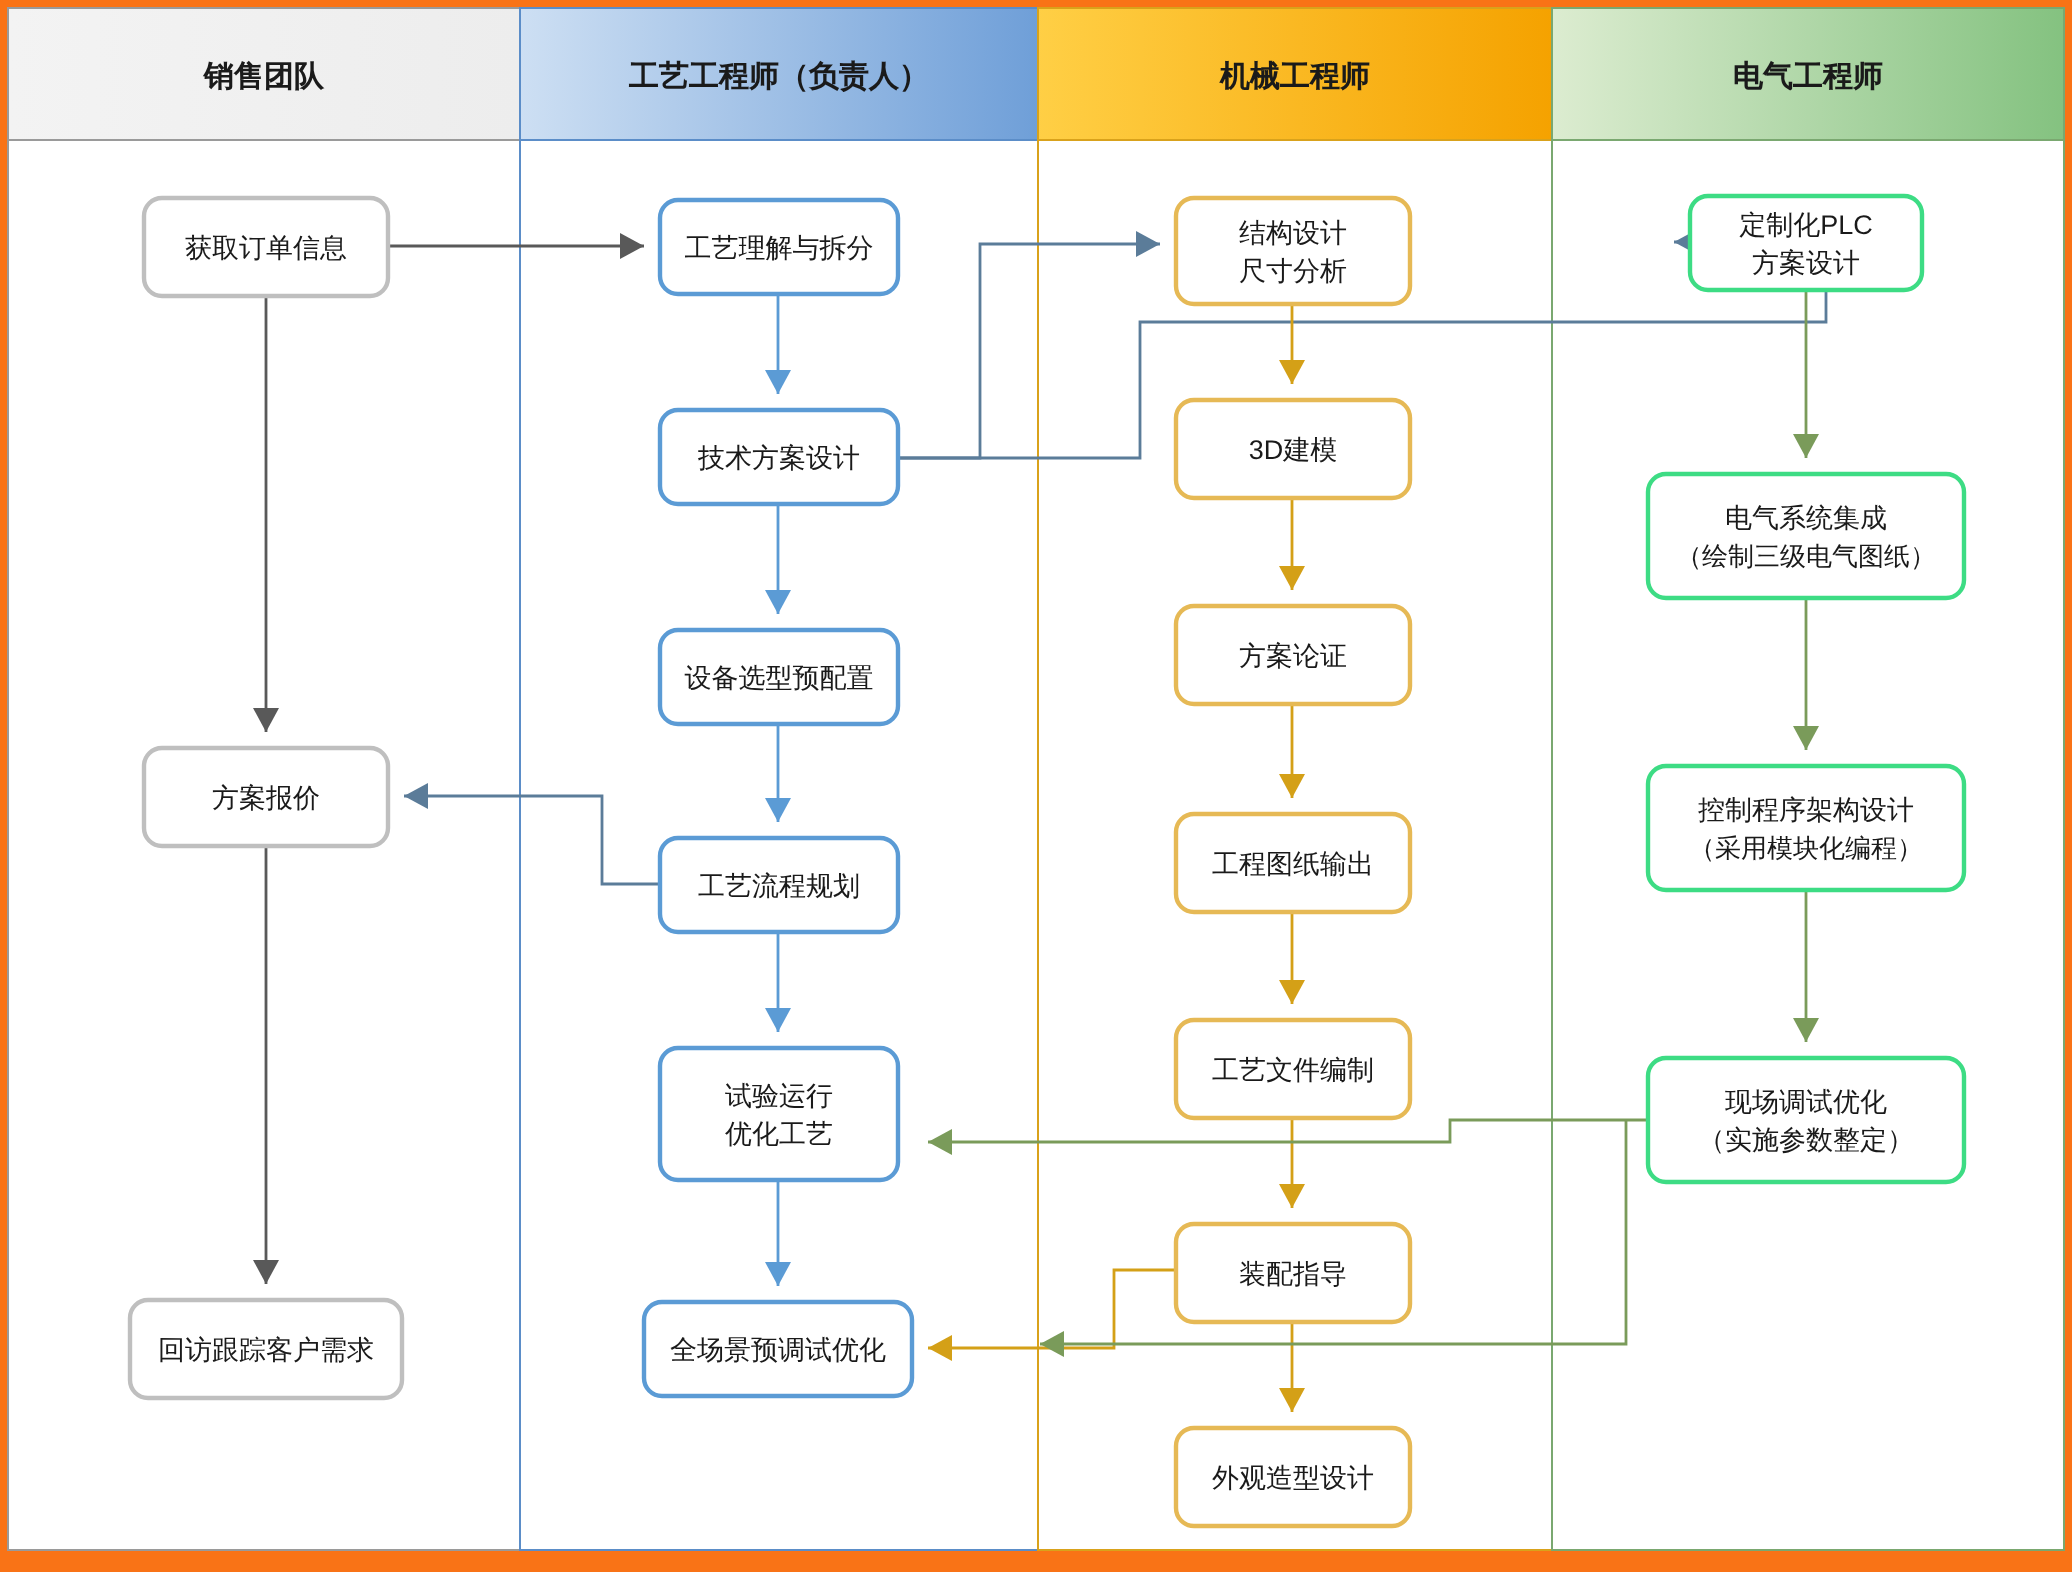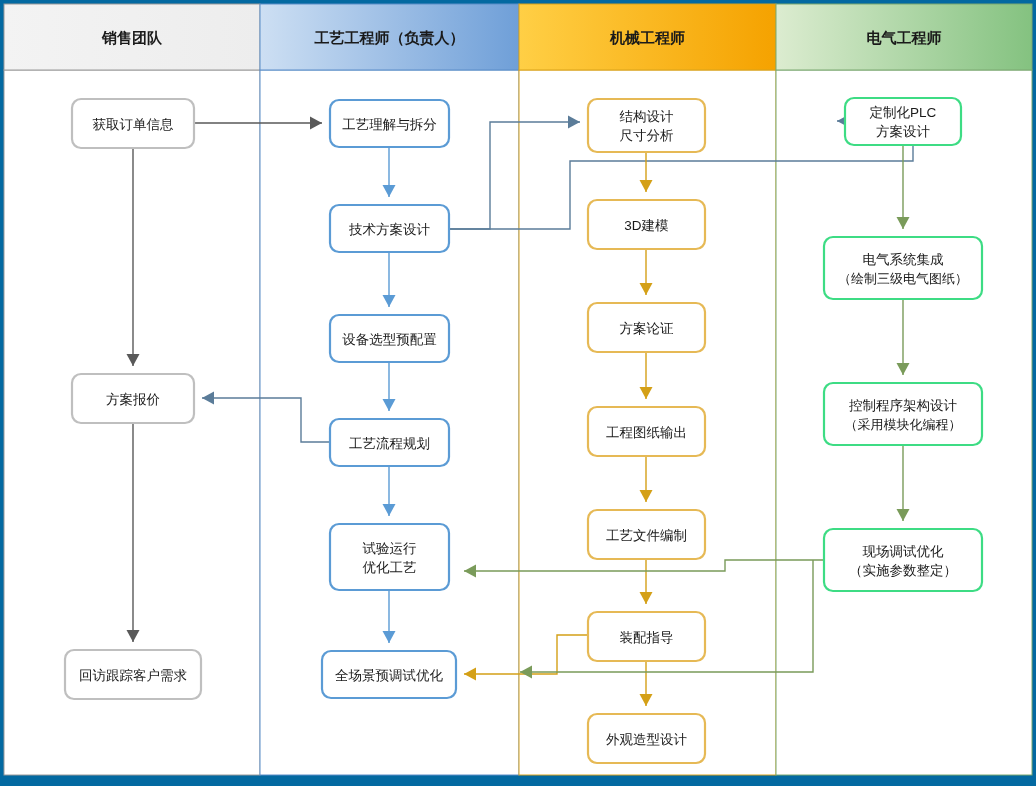--- a/index.html
+++ b/index.html
@@ -1,17 +1,17 @@
 <!DOCTYPE html>
 <html><head>
 <meta charset="utf-8">
 <style>
   html,body{margin:0;padding:0;background:#ffffff;}
   body{font-family:"Liberation Sans","DejaVu Sans",sans-serif;}
-  #stage{position:relative;width:1036px;height:786px;overflow:hidden;background:#0369a1;}
+  #stage{position:relative;width:1036px;height:786px;overflow:hidden;background:#f97316;}
   svg{display:block;}
   .lane-title{font-size:15px;font-weight:bold;fill:#1a1a1a;}
   .node-label{font-size:13.5px;fill:#1a1a1a;}
   .node-label.small{font-size:13px;}
 </style>
 </head>
 <body>
 
 <div id="stage">
   <svg id="diagram" width="1036" height="786" viewBox="0 0 1036 786" xmlns="http://www.w3.org/2000/svg">

